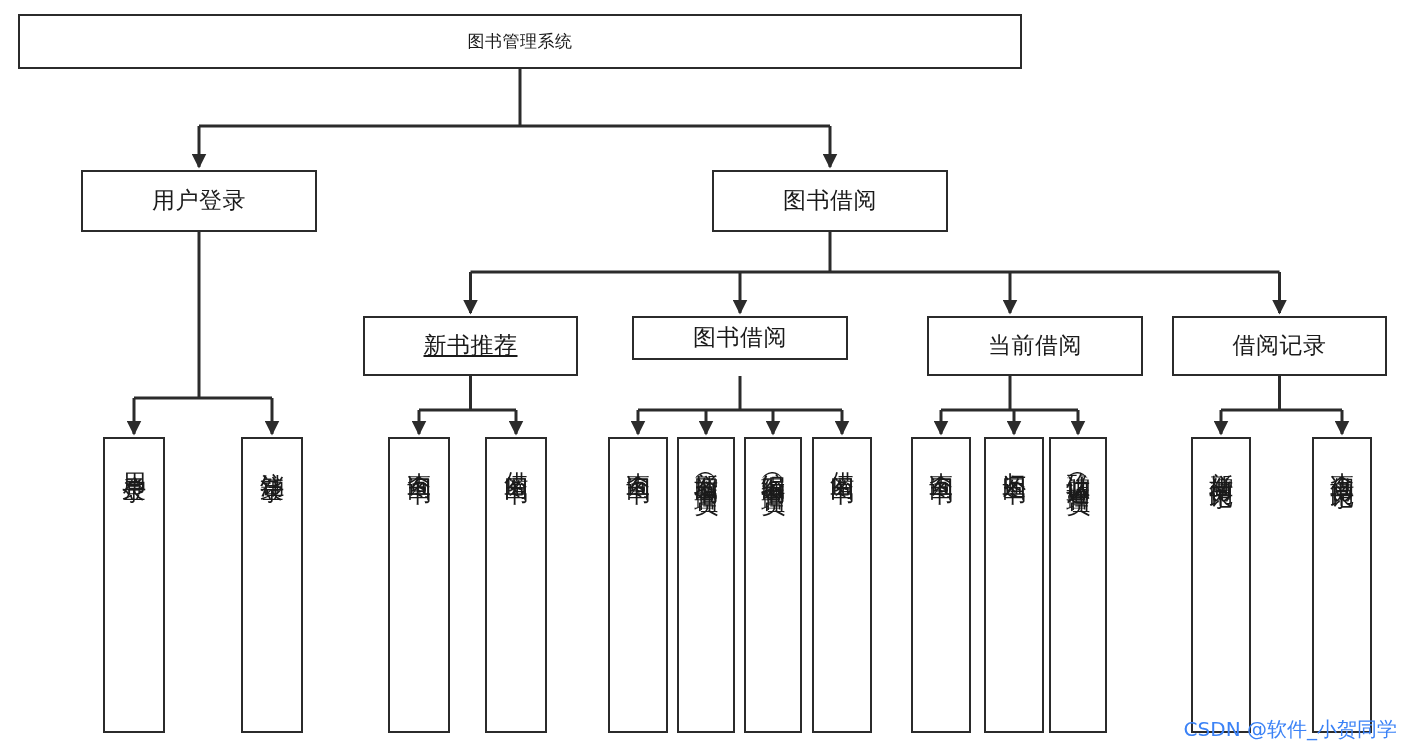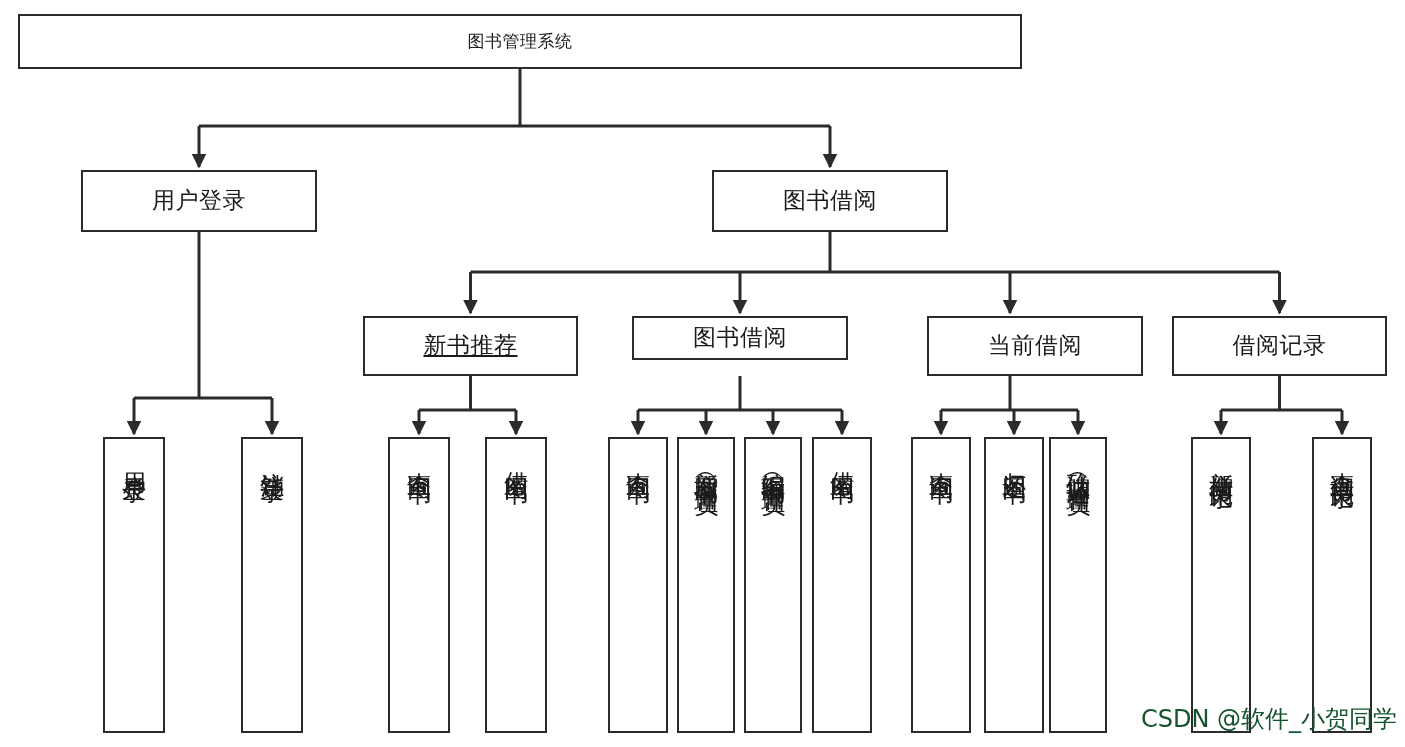--- a/index.html
+++ b/index.html
@@ -55,23 +55,23 @@
     text-orientation: upright;
     font-size: 24px;
     line-height: 1.02;
     letter-spacing: 3px;
     white-space: nowrap;
   }
   .node.root .label { font-size: 17px; }
   .watermark {
     position: absolute;
     right: 8px;
-    bottom: 12px;
-    font-size: 24px;
-    color: #14532d;
+    bottom: 4px;
+    font-size: 20px;
+    color: #3b82f6;
     white-space: nowrap;
     font-family: "DejaVu Sans", "Liberation Sans", sans-serif;
   }
 </style>
 </head>
 <body>
 
 <div id="canvas">
 
   <svg class="edges" viewBox="0 0 1405 747" xmlns="http://www.w3.org/2000/svg">

